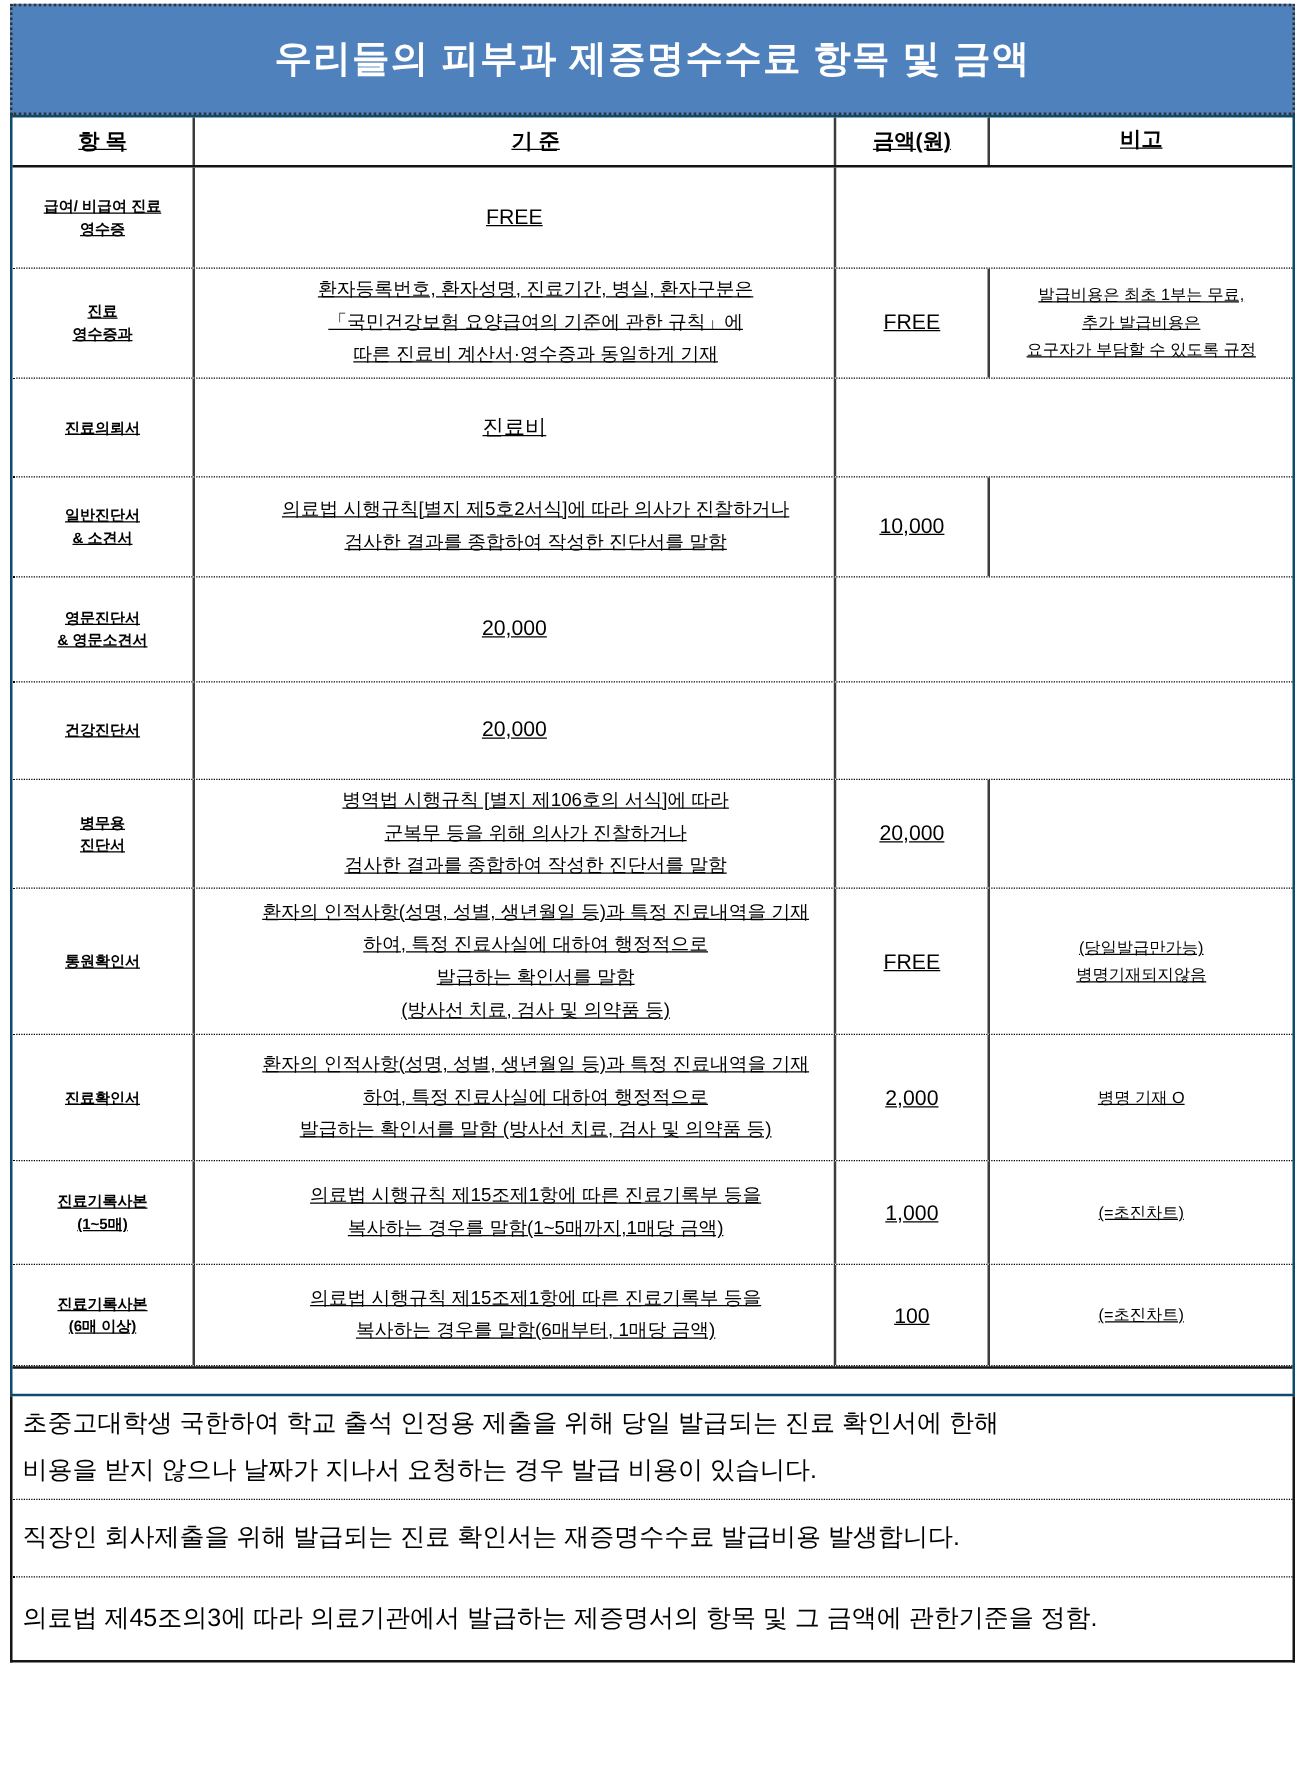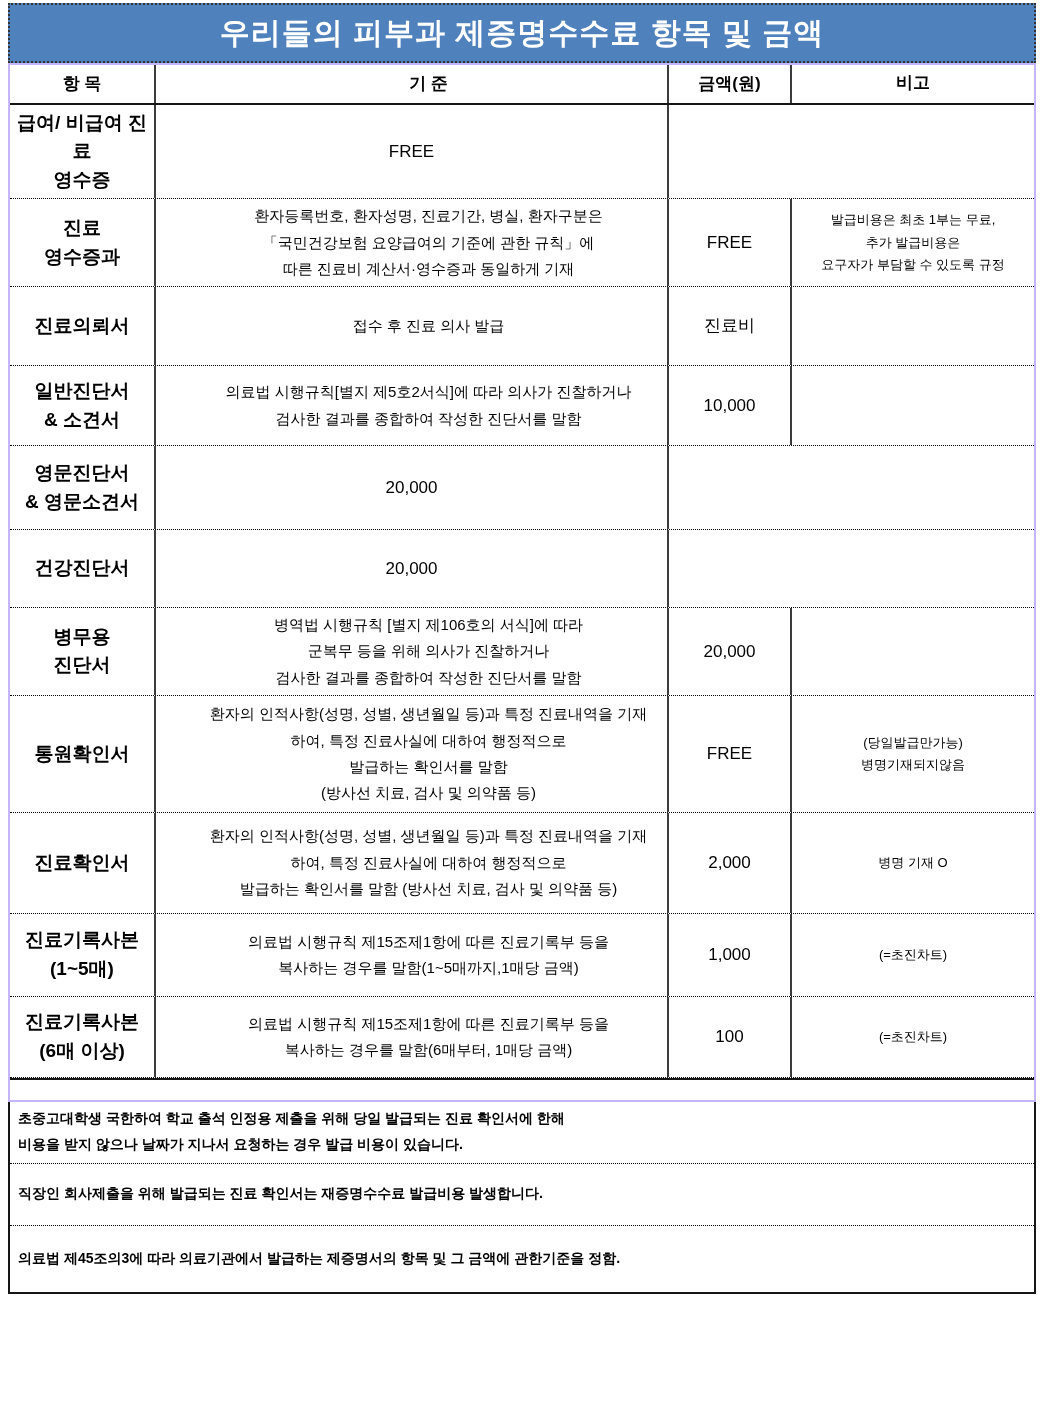--- a/index.html
+++ b/index.html
@@ -5,52 +5,53 @@
   html,body{margin:0;padding:0;background:#fff;}
   body{
     width:1044px;height:1412px;
     font-family:"Liberation Sans","DejaVu Sans",sans-serif;
     color:#000;box-sizing:border-box;
   }
   .page{padding:3px 8px 0 8px;}
 
   
   .banner{
-    height:60px;
+    height:89px;
     border:2px dotted #333;
     display:flex;align-items:center;justify-content:center;
     box-sizing:border-box;
   }
   .banner-title{
     color:#fff;font-size:30px;font-weight:bold;letter-spacing:1px;
   }
 
   
   .main-table{
-    border:2px solid #c4b5fd;
+    border:2px solid #0c4a6e;
     box-sizing:border-box;
+    text-decoration:underline;
   }
   .trow{
     display:grid;
     grid-template-columns:146px 513px 123px 1fr;
     border-bottom:1px dotted #000;
   }
   .trow.header-row{
     border-bottom:2px solid #151515;
     min-height:33px;
   }
   .trow.merged-row{border-bottom:none;}
   .cell{
     display:flex;align-items:center;justify-content:center;
     text-align:center;white-space:pre-line;
     padding:4px 6px;box-sizing:border-box;
   }
   .c-item{
     border-right:2px solid #3c3c3c;
-    font-weight:bold;font-size:19px;line-height:1.5;
+    font-weight:bold;font-size:12px;line-height:1.5;
   }
   .c-crit{
     border-right:2px solid #3c3c3c;
     font-size:15px;line-height:1.75;padding-left:40px;
   }
   .c-amt{
     border-right:2px solid #3c3c3c;
     font-size:17px;line-height:1.5;
   }
   .c-note{
@@ -70,23 +71,22 @@
 
   
   .footnotes{
     border:2px solid #151515;border-top:none;
     box-sizing:border-box;
   }
   .fnote{
     min-height:62px;
     display:flex;align-items:center;
     padding:4px 8px;box-sizing:border-box;
-    font-size:14px;line-height:1.85;white-space:pre-line;
+    font-size:20px;line-height:1.85;white-space:pre-line;
     border-bottom:1px dotted #000;
-    font-weight:bold;
   }
   .fnote:last-child{border-bottom:none;min-height:66px;}
 </style>
 </head>
 <body>
 
 <div class="page">
 
   <div class="banner" style="background: rgb(79, 129, 189);">
     <div class="banner-title">우리들의 피부과 제증명수수료 항목 및 금액</div>
@@ -115,21 +115,20 @@
 「국민건강보험 요양급여의 기준에 관한 규칙」에
 따른 진료비 계산서·영수증과 동일하게 기재</div>
       <div class="cell c-amt">FREE</div>
       <div class="cell c-note">발급비용은 최초 1부는 무료,
 추가 발급비용은
 요구자가 부담할 수 있도록 규정</div>
     </div>
 
     <div class="trow" style="min-height:78px">
       <div class="cell c-item">진료의뢰서</div>
-      <div class="cell c-crit">접수 후 진료 의사 발급</div>
       <div class="cell c-amt">진료비</div>
       <div class="cell c-note"></div>
     </div>
 
     <div class="trow" style="min-height:79px">
       <div class="cell c-item">일반진단서
 &amp; 소견서</div>
       <div class="cell c-crit">의료법 시행규칙[별지 제5호2서식]에 따라 의사가 진찰하거나
 검사한 결과를 종합하여 작성한 진단서를 말함</div>
       <div class="cell c-amt">10,000</div>

